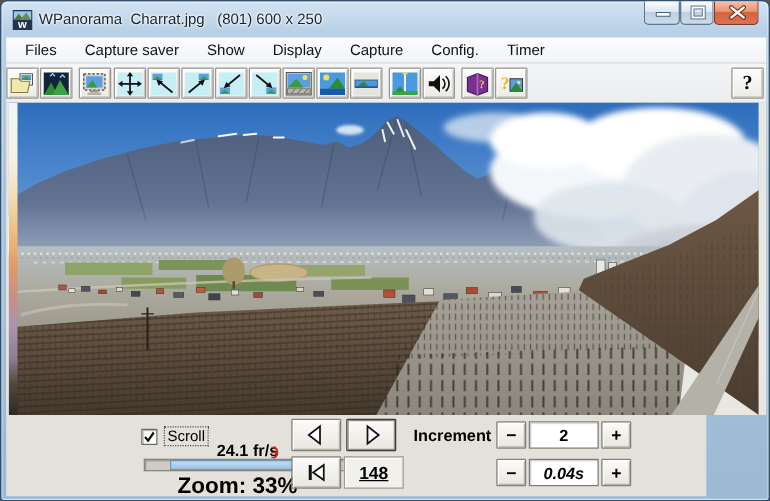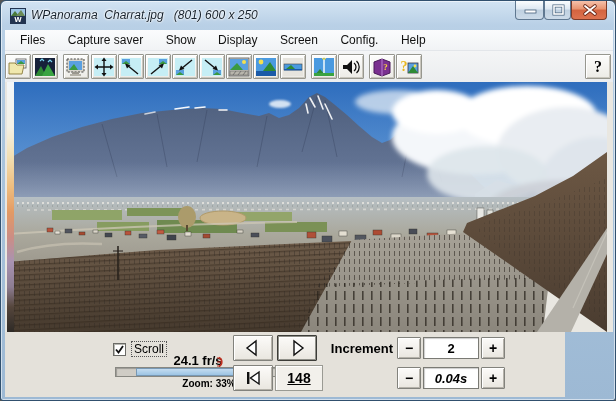--- a/index.html
+++ b/index.html
@@ -12,21 +12,20 @@
     box-shadow:inset 0 0 0 1px rgba(255,255,255,.55);
     overflow:hidden;
   }
   
   .titlebar{position:absolute;left:0;top:0;width:100%;height:29px;}
   .app-icon{position:absolute;left:9px;top:7px;width:16px;height:16px;}
   .title{
     position:absolute;left:30px;top:0;height:29px;line-height:29px;
     font-size:12px;color:#14202c;white-space:pre;
     text-shadow:0 0 3px #fff,0 0 2px #fff,0 0 1px #fff;
-    font-style:italic;
   }
   .caption-buttons{position:absolute;right:8px;top:0;display:flex;}
   .cap{
     width:29px;height:19px;margin-left:0;position:relative;
     background:linear-gradient(180deg,#fbfdfe 0%,#dde8f2 45%,#bfd0e0 50%,#ccdbe9 100%);
     border:1px solid #5f7document891;border:1px solid #5f7891;border-top:none;
     border-radius:0 0 4px 4px;cursor:default;
   }
   .cap.max{width:27px;}
   .cap.close{
@@ -78,21 +77,21 @@
   }
   .fps{position:absolute;left:108px;top:21px;width:170px;text-align:center;font-weight:bold;font-size:13px;}
   .fps-icon{position:absolute;left:211px;top:24px;}
   .track{
     position:absolute;left:110px;top:35px;width:168px;height:10px;
     background:#cfccc5;border:1px solid #878781;
     box-shadow:inset 1px 1px 1px rgba(0,0,0,.25);
   }
   .track .fill{position:absolute;top:0;height:8px;background:linear-gradient(#c4dcf0,#9cc4e4);border:1px solid #7898b4;}
   .track .thumb{position:absolute;top:-3px;width:4px;height:14px;background:#4a4a46;border:1px solid #2a2a28;}
-  .zoomlbl{position:absolute;left:119px;top:46px;width:170px;text-align:center;font-weight:bold;font-size:10px;}
+  .zoomlbl{position:absolute;left:100px;top:46px;width:170px;text-align:center;font-weight:bold;font-size:18px;}
   .btn3d{
     position:absolute;padding:0;
     background:linear-gradient(#fcfbf9,#e9e6df);
     border:1px solid #82827c;border-radius:1px;
     box-shadow:inset 1px 1px 0 #fff,inset -1px -1px 0 #b5b2aa;
     cursor:default;
   }
   .btn3d svg{display:block;margin:0 auto;}
   .nav-left{left:228px;top:3px;width:40px;height:26px;}
   .nav-right{left:272px;top:3px;width:40px;height:26px;border:1px solid #3c3c38;box-shadow:inset 0 0 0 1px #8f8f88,inset 2px 2px 0 #fff;}
@@ -151,23 +150,23 @@
         </svg>
       </div>
     </div>
   </div>
 
   <div class="menubar">
     <span class="menu-item">Files</span>
     <span class="menu-item">Capture saver</span>
     <span class="menu-item">Show</span>
     <span class="menu-item">Display</span>
-    <span class="menu-item">Screen</span>
+    <span class="menu-item">Capture</span>
     <span class="menu-item">Config.</span>
-    <span class="menu-item">Help</span>
+    <span class="menu-item">Timer</span>
   </div>
 
   <div class="toolbar">
     <button class="tb" style="left:0px">
       <svg width="22" height="20">
         <rect x="9" y="2" width="10" height="9" fill="#fff" stroke="#555" stroke-width="0.8"></rect>
         <rect x="10" y="3" width="8" height="4" fill="#5aa0e0"></rect>
           <polygon points="10,7 14,4 18,7 18,7 10,7" fill="#3a9a40"></polygon>
         <path d="M2,6 L8,6 L10,8 L17,8 L15,17 L2,17 Z" fill="#f0e8ae" stroke="#8a7a3a" stroke-width="0.9"></path>
       </svg>

